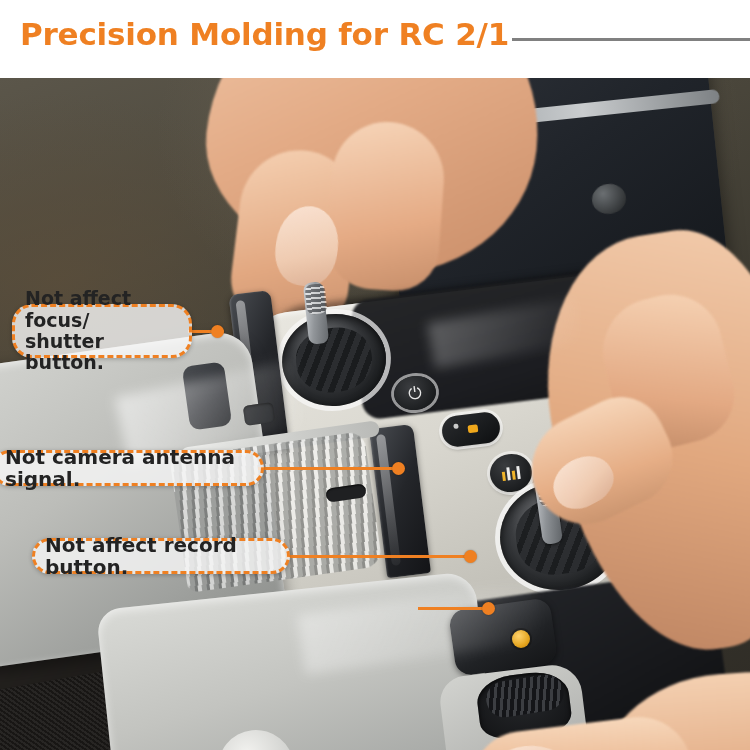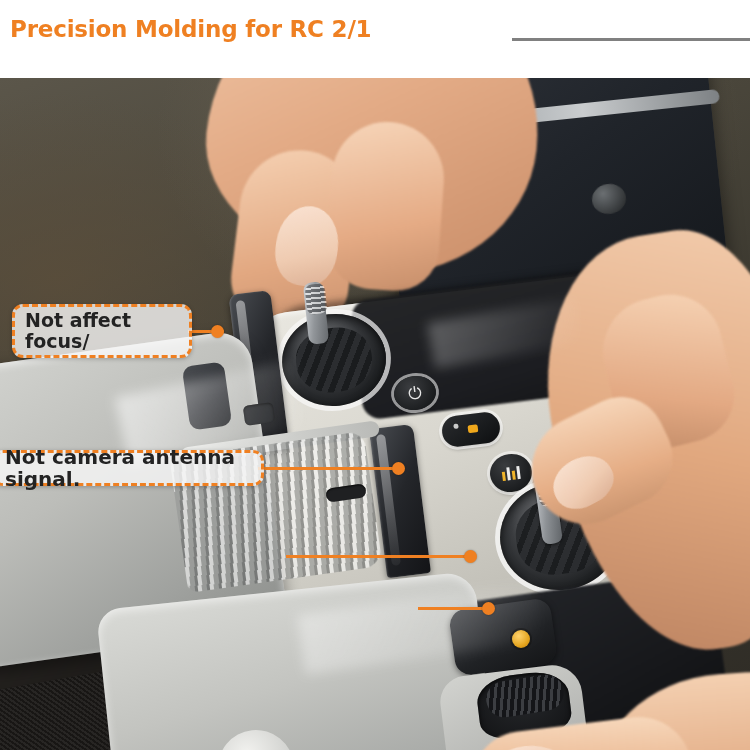--- a/index.html
+++ b/index.html
@@ -20,22 +20,22 @@
 
   
   #header {
     position: absolute;
     left: 0; top: 0;
     width: 750px; height: 78px;
     background: #ffffff;
   }
   #title {
     position: absolute;
-    left: 10px; top: 16px;
-    font-size: 23px;
+    left: 20px; top: 16px;
+    font-size: 31px;
     font-weight: bold;
     color: #ef8022;
     letter-spacing: -0.2px;
     white-space: nowrap;
     font-family: "DejaVu Sans", sans-serif;
   }
   #title-rule {
     position: absolute;
     left: 512px; top: 38px;
     width: 238px; height: 3px;
@@ -509,21 +509,21 @@
   .glare-a { left: 120px; top: 300px; width: 180px; height: 70px; transform: rotate(-12deg); }
   .glare-b { left: 300px; top: 520px; width: 240px; height: 60px; transform: rotate(-8deg); opacity:.7; }
   .glare-c { left: 430px; top: 232px; width: 150px; height: 46px; transform: rotate(-10deg); opacity:.5; }
 
   
   .callout {
     position: absolute;
     box-sizing: border-box;
     background: rgba(247,247,247,0.80);
     border: 3px dashed #ef8022;
-    border-radius: 11px;
+    border-radius: 20px;
     color: #232323;
     font-weight: bold;
     font-family: "DejaVu Sans", sans-serif;
     line-height: 1.12;
     display: flex;
     align-items: center;
     justify-content: flex-start;
     padding: 15px 10px;
     box-shadow: 0 1px 4px rgba(0,0,0,.25);
     z-index: 20;
@@ -641,28 +641,32 @@
     <div class="glare glare-a"></div>
     <div class="glare glare-b"></div>
     <div class="glare glare-c"></div>
   </div>
 
   <div class="leader" style="left:188px; top:330px; width:36px;"></div>
   <div class="leader-dot" style="left:211px; top:325px;"></div>
   <div class="callout" style="left:12px; top:304px; width:180px; height:54px; font-size:19px;">
     <span style="display:block;">
       <span>Not affect focus/</span><br>
+      <span>shutter button.</span>
     </span>
   </div>
 
   <div class="leader" style="left:258px; top:467px; width:146px;"></div>
   <div class="leader-dot" style="left:392px; top:462px;"></div>
   <div class="callout" style="left:-8px; top:450px; width:272px; height:36px; font-size:20px;">
     <span>Not camera antenna signal.</span>
   </div>
 
   <div class="leader" style="left:286px; top:555px; width:190px;"></div>
   <div class="leader-dot" style="left:464px; top:550px;"></div>
+  <div class="callout" style="left:32px; top:538px; width:258px; height:36px; font-size:20px;">
+    <span>Not affect record button.</span>
+  </div>
 
   <div class="leader" style="left:418px; top:607px; width:76px;"></div>
   <div class="leader-dot" style="left:482px; top:602px;"></div>
 
 </div>
 
 </body></html>

